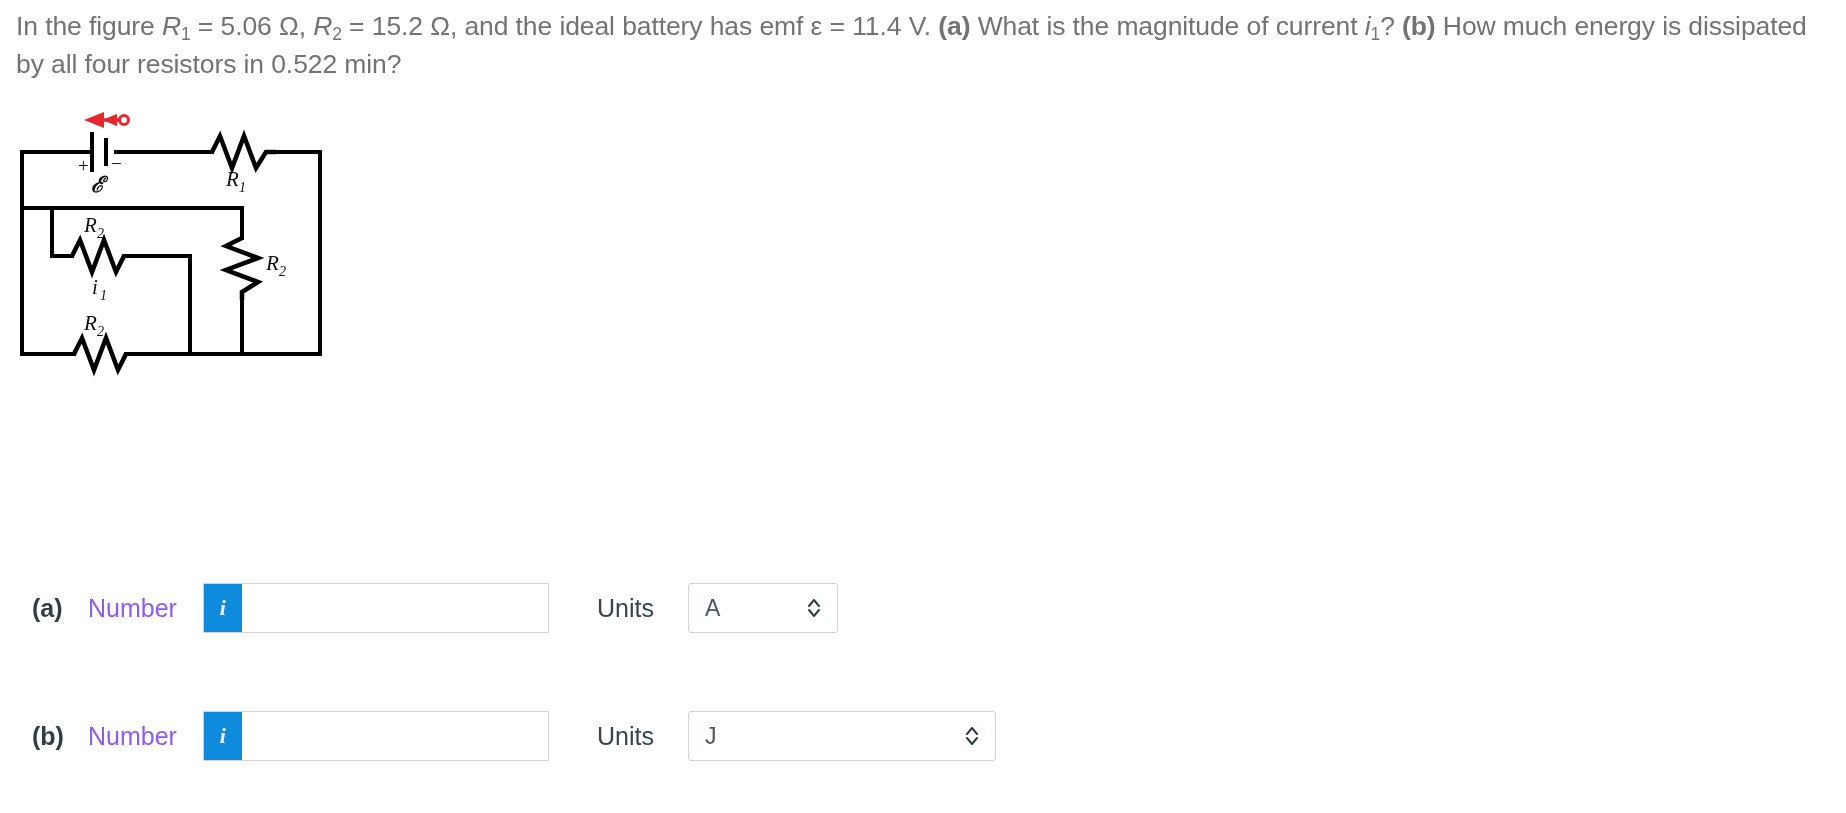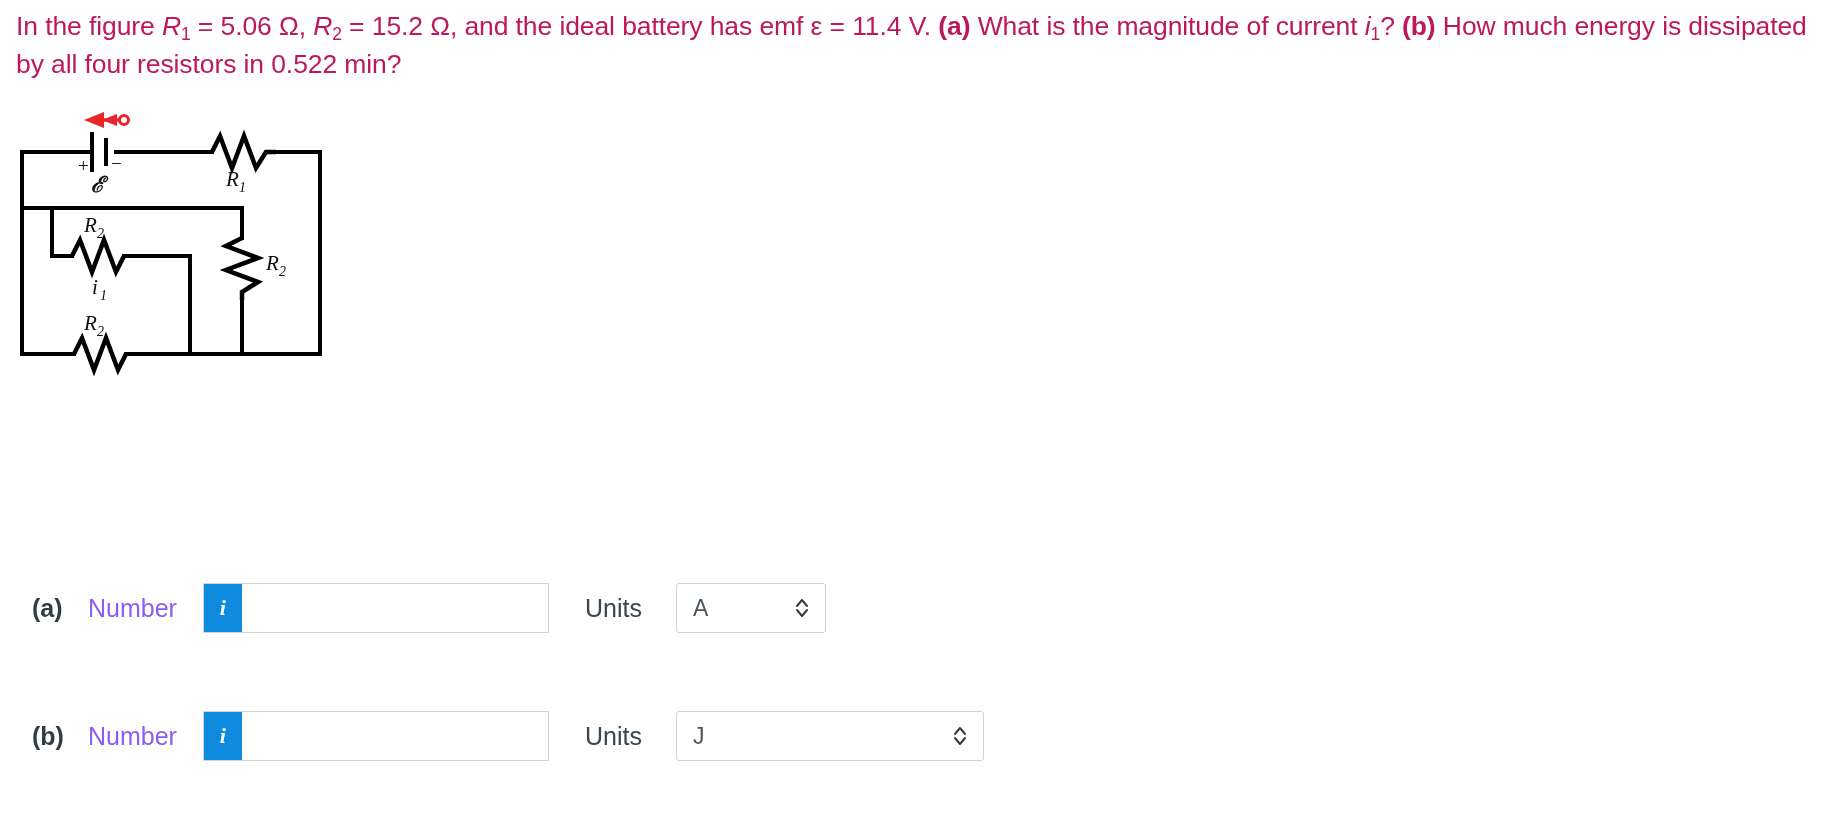--- a/index.html
+++ b/index.html
@@ -17,21 +17,21 @@
   }
 
   
   #question-text {
     position: absolute;
     left: 16px;
     top: 8px;
     width: 1820px;
     font-size: 26.5px;
     line-height: 1.42;
-    color: #be185d;
+    color: #737373;
     letter-spacing: -0.1px;
   }
   #question-text .var {
     font-style: italic;
   }
   #question-text .bold {
     font-weight: bold;
   }
   #question-text sub {
     font-size: 0.66em;
@@ -67,21 +67,21 @@
   }
   .number-label {
     font-size: 25px;
     color: #8b5cf6;
     margin-right: 26px;
     flex: 0 0 auto;
   }
   .units-label {
     font-size: 25px;
     color: #36454f;
-    margin-left: 36px;
+    margin-left: 48px;
     margin-right: 34px;
     flex: 0 0 auto;
   }
 
   .number-input-group {
     display: flex;
     align-items: stretch;
     height: 50px;
     border: 1px solid #cfd4d8;
     background: #ffffff;

